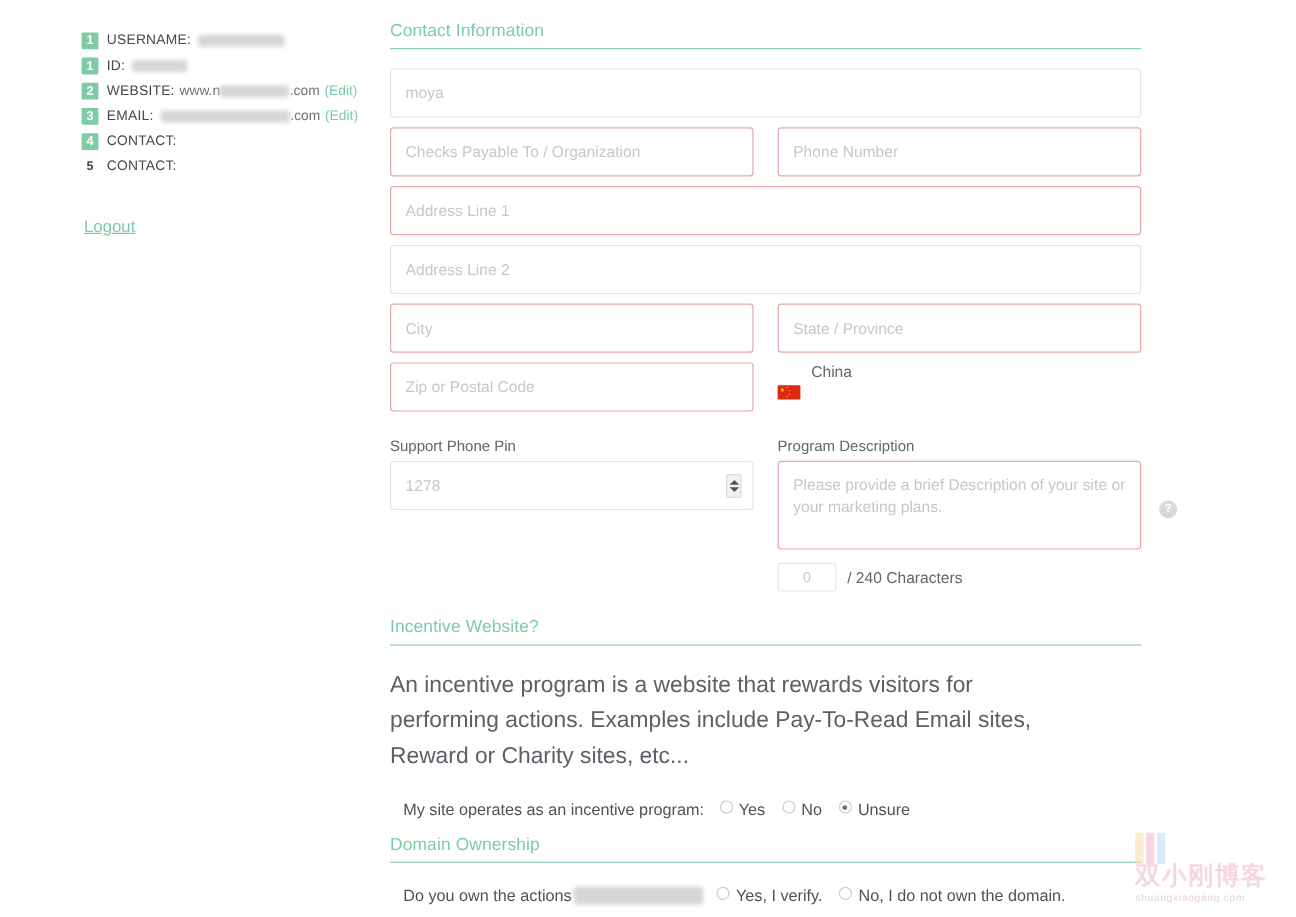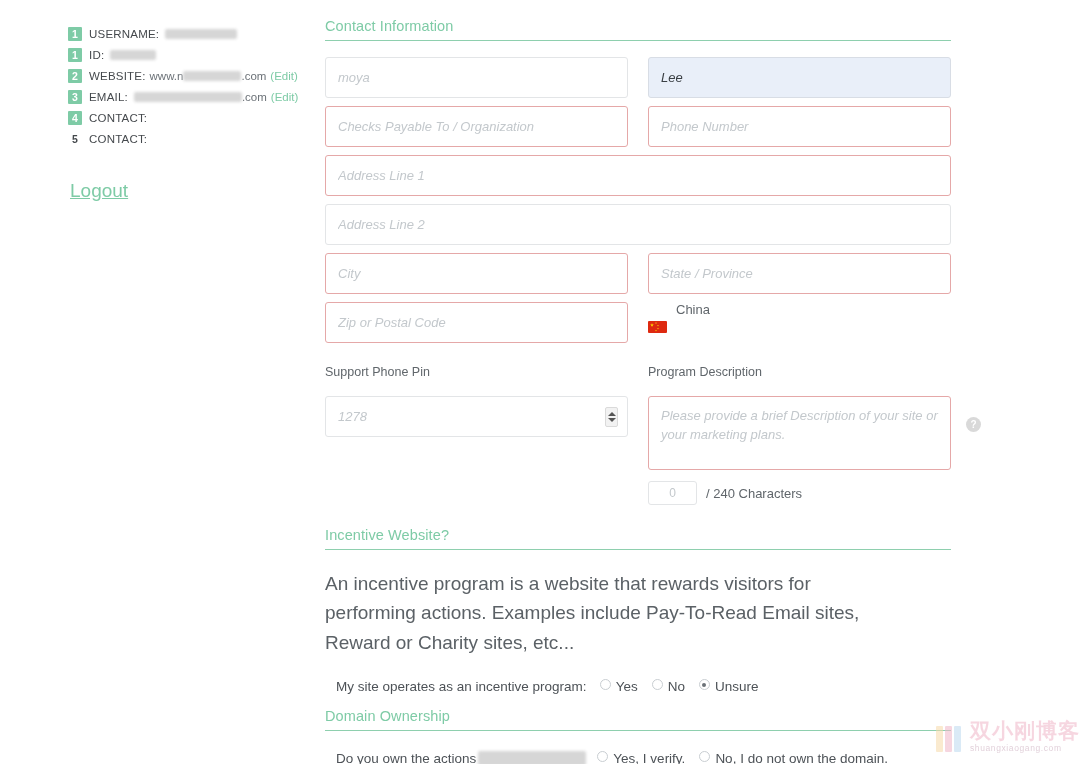--- a/index.html
+++ b/index.html
@@ -27,21 +27,21 @@
   .acct-label { font-weight:normal; color:#45494d; letter-spacing:.2px; white-space:nowrap; }
   .acct-val { margin-left:4px; color:#6b7177; white-space:nowrap; }
   .redact {
     display:inline-block; height:10px; vertical-align:-1px;
     background:#d6d6d6; border-radius:2px;
     filter:blur(1.6px);
   }
   .edit-link { color:#7ecba6; margin-left:4px; text-decoration:none; }
   #logout {
     display:inline-block; margin-top:30px; margin-left:2px;
-    color:#7ecba6; font-size:19px; text-decoration:underline;
+    color:#7ecba6; font-size:14px; text-decoration:underline;
   }
 
   
   #main { position:absolute; left:325px; top:18px; width:626px; }
 
   .section-head { font-size:14.5px; color:#7ecba6; padding-bottom:6px; letter-spacing:.1px; }
   .section-rule { height:1px; background:#8ecfae; width:100%; }
 
   .row { display:flex; gap:20px; }
   .col { flex:1 1 0; min-width:0; }
@@ -50,38 +50,38 @@
     width:100%; height:41px;
     border:1px solid #e5a8a8; border-radius:3px;
     background:#fff; color:#b9bfc4;
     font-family:"Liberation Sans", sans-serif; font-size:13px;
     padding:0 12px; outline:none;
     display:flex; align-items:center;
   }
   .fld.optional { border-color:#e3e5e7; }
   .fld.filled { background:#e9eff9; border-color:#d8dde5; color:#3b4045; }
   .fld::placeholder { color:#c3c8cc; }
-  input.fld, textarea.fld { display:block;font-style:italic; }
+  input.fld, textarea.fld { display:block; }
   input.fld { line-height:39px; }
 
   .gap { height:8px; }
 
   .stepper-wrap { position:relative; }
   .stepper {
     position:absolute; right:10px; top:50%; transform:translateY(-50%);
     width:13px; height:20px;
     display:flex; flex-direction:column; justify-content:center; gap:2px;
     background:#f2f2f2; border:1px solid #dadada; border-radius:2px;
   }
   .stepper i { display:block; width:0; height:0; margin:0 auto;
     border-left:4px solid transparent; border-right:4px solid transparent; }
   .stepper i.up { border-bottom:4px solid #555; }
   .stepper i.dn { border-top:4px solid #555; }
 
-  .fld-label { font-size:12.5px; color:#60666b; margin-bottom:17px; display:block; }
+  .fld-label { font-size:12.5px; color:#60666b; margin-bottom:5px; display:block; }
 
   textarea.fld {
     height:74px; padding:10px 12px; resize:none;
     line-height:1.45; color:#c3c8cc;
   }
   textarea.fld::placeholder { color:#c3c8cc; }
 
   .help-dot {
     position:absolute; right:-30px; top:52px;
     width:15px; height:15px; border-radius:50%;
@@ -126,22 +126,22 @@
   .radio-lbl { margin-right:14px; }
 
   #step-btn {
     width:196px; height:40px; background:#6ec09c; color:#fff;
     border:none; border-radius:3px; font-size:14px;
     font-family:"Liberation Sans", sans-serif; cursor:pointer;
   }
 
   
   #watermark {
-    position:absolute; right:0; bottom:12px;
-    display:flex; align-items:flex-end; opacity:.55;
+    position:absolute; right:24px; bottom:12px;
+    display:flex; align-items:flex-start; opacity:.55;flex-direction:column;
   }
   #wm-mark { display:flex; margin-right:7px; }
   #wm-mark span { display:block; width:7px; height:26px; margin-right:2px; border-radius:1px; }
   #wm-text { line-height:1; }
   #wm-cn { font-size:21px; font-weight:bold; color:#f0b6c8; letter-spacing:1px; }
   #wm-url { font-size:8.5px; color:#c9a9bb; letter-spacing:.6px; margin-top:3px; }
 </style>
 </head>
 <body>
 
@@ -193,23 +193,20 @@
 
   
   <div class="section-head">Contact Information</div>
   <div class="section-rule"></div>
 
   <div style="height:16px"></div>
 
   <div class="row">
     <div class="col">
       <input class="fld optional" type="text" placeholder="moya" style="">
-    </div>
-    <div class="col">
-      <input class="fld filled" type="text" value="Lee" style="">
     </div>
   </div>
 
   <div class="gap"></div>
 
   <div class="row">
     <div class="col">
       <input class="fld" type="text" placeholder="Checks Payable To / Organization" style="">
     </div>
     <div class="col">

